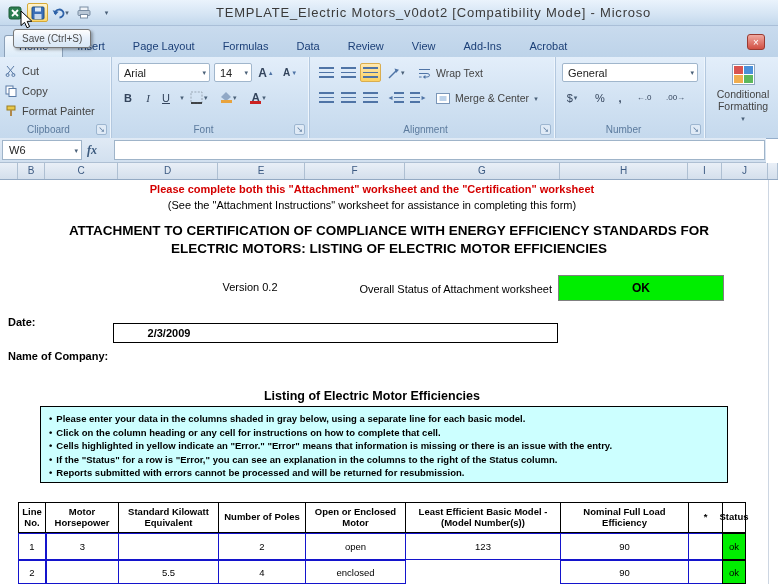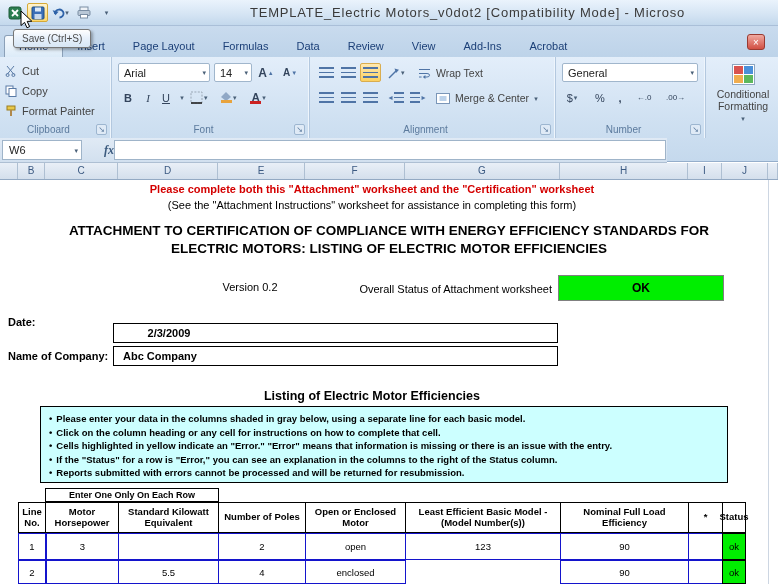--- a/index.html
+++ b/index.html
@@ -9,34 +9,34 @@
 
   
   .titlebar { position:absolute; left:0; top:0; width:778px; height:26px;
     background:linear-gradient(#eaf3fc,#d6e5f4 55%,#c3d8ec); border-bottom:1px solid #aabfd8;
     display:flex; align-items:center; }
   .qat { display:flex; align-items:center; gap:2px; padding-left:4px; }
   .qbtn { width:21px; height:19px; display:flex; align-items:center; justify-content:center; border-radius:2px; position:relative; }
   .qbtn.hover { background:linear-gradient(#fff3cf,#ffd96b); border:1px solid #d5a938; }
   .dd { font-size:7px; color:#4a6078; line-height:1; }
   .title-text { position:absolute; left:216px; right:12px; font-size:13px; letter-spacing:.8px;
-    color:#3a3a3a; white-space:nowrap; overflow:hidden;margin-left:34px; }
+    color:#3a3a3a; white-space:nowrap; overflow:hidden; }
 
   
   .tabsrow { position:absolute; left:0; top:26px; width:778px; height:31px;
     background:linear-gradient(#c9dbee,#bdd3e9); display:flex; align-items:flex-end; padding-left:4px; }
   .tab { padding:4px 14px 5px 14px; font-size:11px; color:#1b3f77; white-space:nowrap; }
   .tab.active { background:linear-gradient(#f8fbfe,#dcebf8); border:1px solid #8ba0b8; border-bottom:none;
     border-radius:3px 3px 0 0; }
   .wclose { position:absolute; right:13px; top:8px; width:18px; height:16px; border-radius:3px;
     background:linear-gradient(#f0a9a0,#d14f43); border:1px solid #993a31; color:#fff;
     font-size:10px; display:flex; align-items:center; justify-content:center; }
 
   
-  .ribbon { position:absolute; left:0; top:57px; width:778px; height:105px;
+  .ribbon { position:absolute; left:0; top:57px; width:778px; height:82px;
     background:linear-gradient(#e3eefa,#d0e1f2 58%,#c5d9ed); border-bottom:1px solid #95aecb; overflow:hidden;padding-left:16px; }
   .rgroup { position:absolute; top:0; height:81px; border-right:1px solid #b3c8df;
     box-shadow:inset -1px 0 0 #eef5fc; }
   .rgroup.last { border-right:none; box-shadow:none; }
   .glabel { position:absolute; bottom:3px; left:0; right:14px; text-align:center; font-size:10px; color:#5b7a9d; }
   .launcher { position:absolute; bottom:3px; right:4px; width:11px; height:11px; font-size:8px; color:#5b7a9d;
     border:1px solid #9db6d0; background:#dfeaf6; border-radius:2px; display:flex; align-items:center; justify-content:center; }
   .ritem { position:absolute; left:5px; display:flex; align-items:center; gap:5px; height:18px;
     font-size:11px; color:#444; white-space:nowrap; }
   .combo { position:absolute; height:19px; background:#fff; border:1px solid #a0b6cc; border-radius:2px;
@@ -53,26 +53,26 @@
   .bigbtn { position:absolute; left:4px; top:4px; width:66px; height:72px; display:flex; flex-direction:column;
     align-items:center; gap:3px; padding-top:3px; }
   .biglabel { font-size:10.5px; color:#444; text-align:center; line-height:12px; }
   .Abig { font-weight:bold; font-size:12px; }
   .tinyup { font-size:6px; vertical-align:top; color:#4f74a6; }
   .redbar { display:block; width:11px; height:3px; background:#cc2222; margin-top:-1px; }
   .orangebar { display:block; width:11px; height:3px; background:#e8a33d; margin-top:-1px; }
   .colstack { display:flex; flex-direction:column; align-items:center; line-height:1; }
 
   
-  .fbar { position:absolute; left:0; top:138px; width:667px; height:25px;
+  .fbar { position:absolute; left:0; top:138px; width:766px; height:25px;
     background:linear-gradient(#e0eaf5,#d2e0ef); border-bottom:1px solid #aebfd3; }
   .namebox { position:absolute; left:2px; top:2px; width:80px; height:20px; background:#fff;
     border:1px solid #9fb4c9; font-size:11px; display:flex; align-items:center; justify-content:space-between;
     padding:0 3px 0 6px; color:#222; }
-  .fx { position:absolute; left:97px; top:2px; width:24px; height:20px; display:flex; align-items:center;
+  .fx { position:absolute; left:80px; top:2px; width:24px; height:20px; display:flex; align-items:center;
     justify-content:center; font-family:"Liberation Serif", serif; font-style:italic; font-weight:bold;
     font-size:12px; color:#3b5a7e; }
   .finput { position:absolute; left:114px; top:2px; right:1px; height:20px; background:#fff; border:1px solid #9fb4c9; }
 
   
   .colhead { position:absolute; left:0; top:163px; width:778px; height:17px;
     background:linear-gradient(#e9eff7,#d4dfec); border-bottom:1px solid #93a9c3; }
   .ch { position:absolute; top:0; height:16px; border-right:1px solid #aebfd2; font-size:10px; color:#3c5a82;
     text-align:center; line-height:16px; }
 
@@ -387,35 +387,31 @@
     <div class="version">Version 0.2</div>
     <div class="ostatus-label">Overall Status of Attachment worksheet</div>
     <div class="ostatus-box">OK</div>
 
     <div class="flabel" style="top:136px">Date:</div>
     <div class="fbox" style="top:143px">
       <span class="dateval">2/3/2009</span>
     </div>
 
     <div class="flabel" style="top:170px">Name of Company:</div>
-    <div class="fbox" style="top:166px">
-      <span class="compval">Abc Company</span>
-    </div>
 
     <div class="listing-title">Listing of Electric Motor Efficiencies</div>
 
     <div class="instr-box">
       <div class="instr"><span class="bullet">•</span><span>Please enter your data in the columns shaded in gray below, using a separate line for each basic model.</span></div>
       <div class="instr"><span class="bullet">•</span><span>Click on the column heading or any cell for instructions on how to complete that cell.</span></div>
       <div class="instr"><span class="bullet">•</span><span>Cells highlighted in yellow indicate an "Error."  "Error" means that information is missing or there is an issue with the entry.</span></div>
       <div class="instr"><span class="bullet">•</span><span>If the "Status" for a row is "Error," you can see an explanation in the columns to the right of the Status column.</span></div>
       <div class="instr"><span class="bullet">•</span><span>Reports submitted with errors cannot be processed and will be returned for resubmission.</span></div>
     </div>
 
-    <div class="grp-hdr">Enter One Only On Each Row</div>
 
     <div class="hcell c0">Line No.</div>
     <div class="hcell c1">Motor Horsepower</div>
     <div class="hcell c2">Standard Kilowatt Equivalent</div>
     <div class="hcell c3">Number of Poles</div>
     <div class="hcell c4">Open or Enclosed Motor</div>
     <div class="hcell c5">Least Efficient Basic Model - (Model Number(s))</div>
     <div class="hcell c6">Nominal Full Load Efficiency</div>
     <div class="hcell c7">*</div>
     <div class="hcell c8">Status</div>

